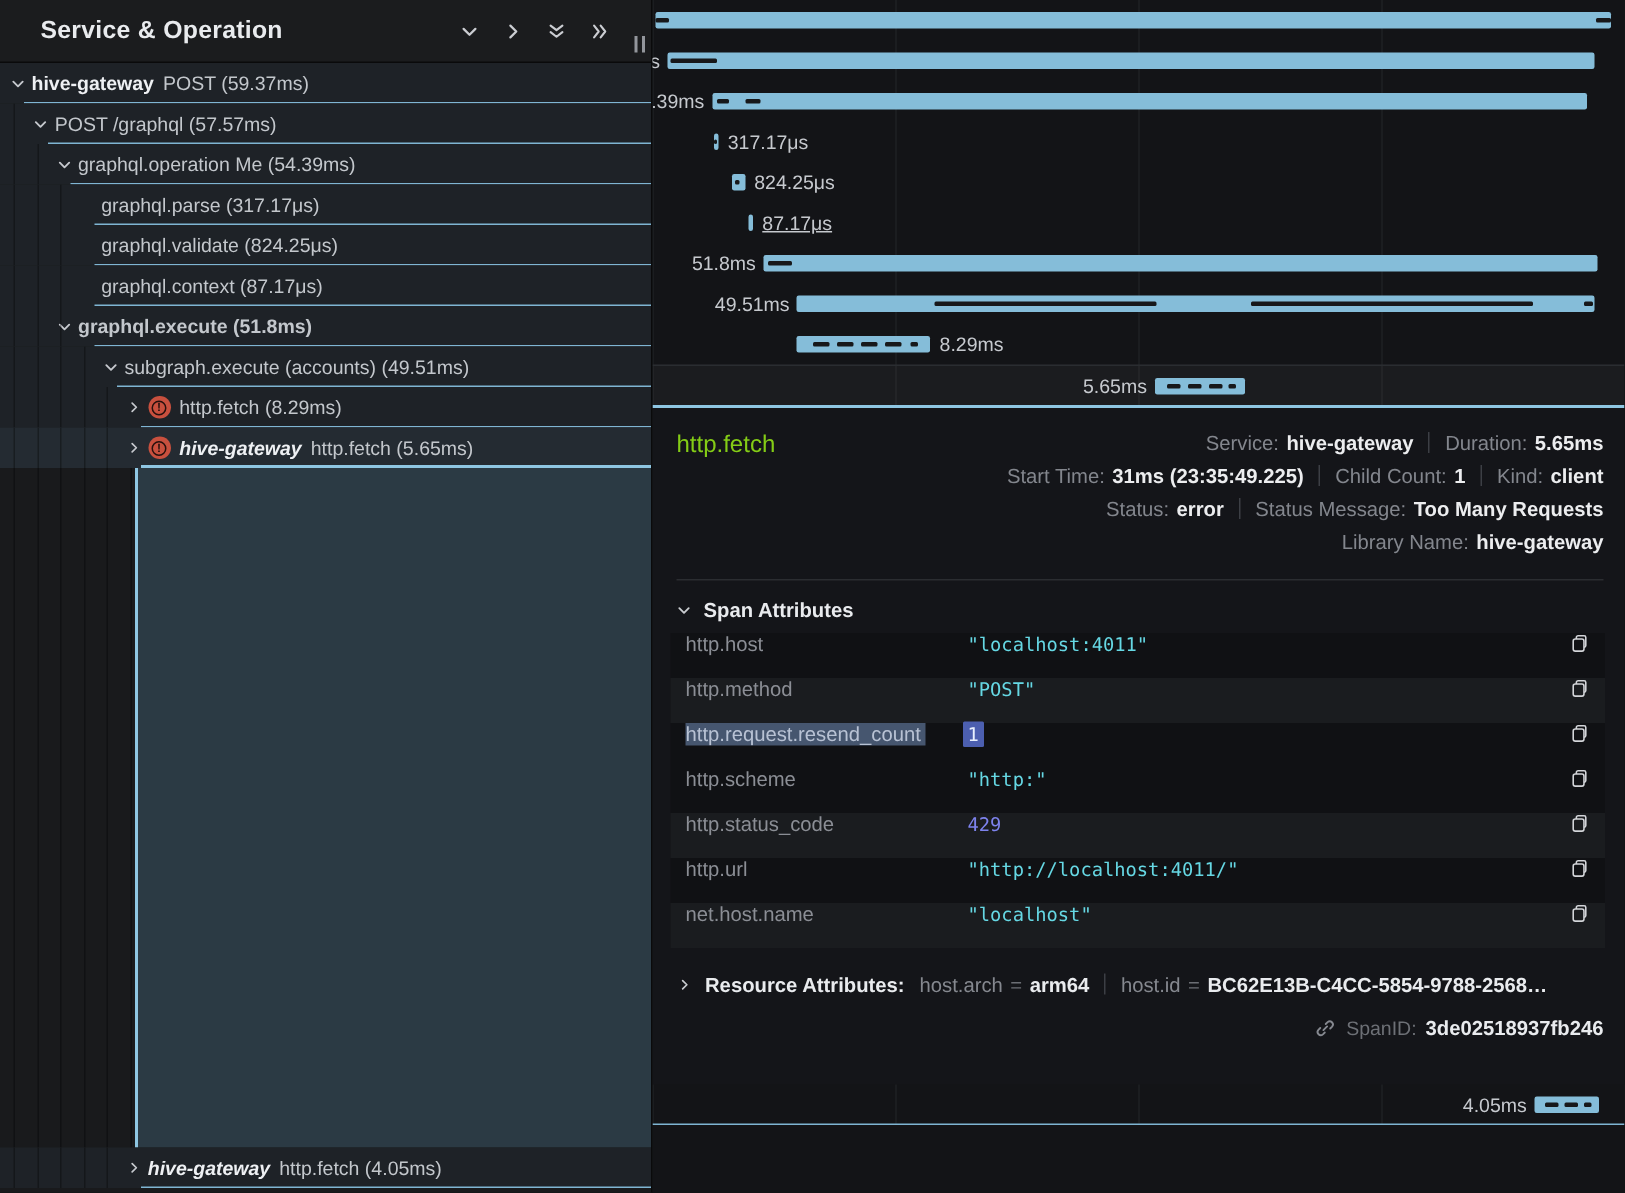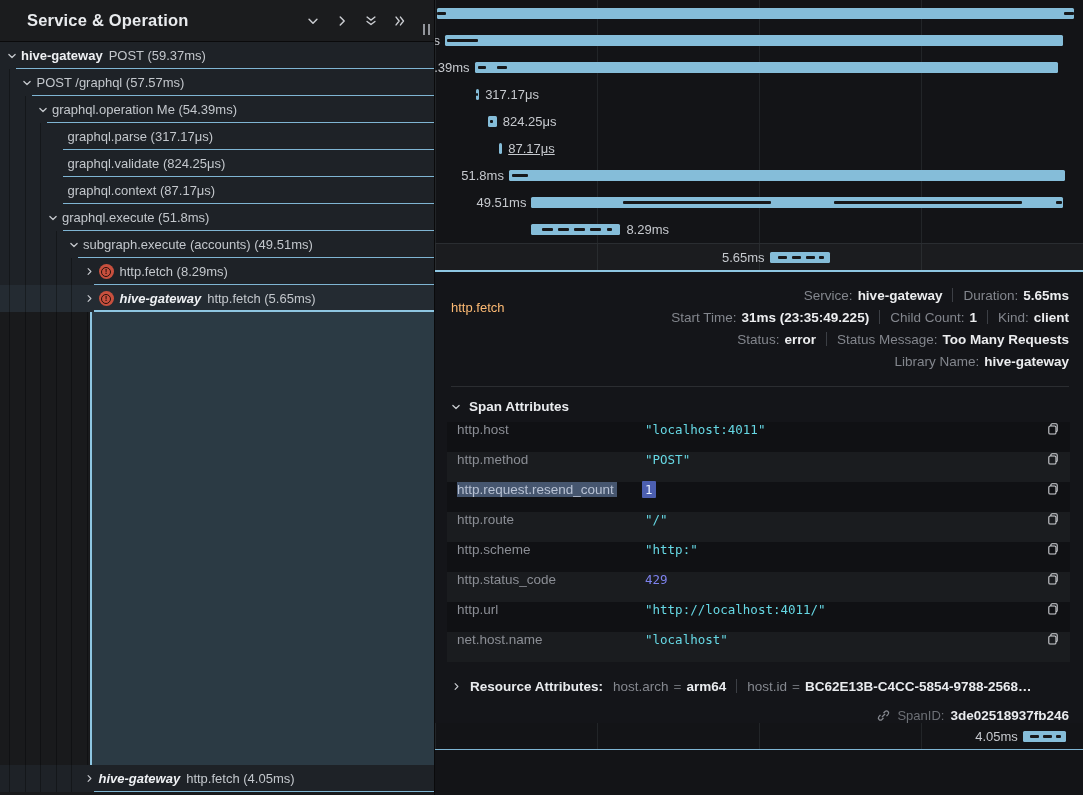--- a/index.html
+++ b/index.html
@@ -46,21 +46,21 @@
            background-size:162px 100%}
   .tl-row{position:relative;height:27px}
   .tl-row.selected{background:rgba(255,255,255,.035);border-top:1px solid #2a2d31}
   .bar{position:absolute;top:8px;height:11px;background:#85bdd9;border-radius:1.5px;cursor:pointer}
   .mark{position:absolute;top:4px;height:3px;background:#17181a;border-radius:1px}
   .bar-label{position:absolute;top:0;line-height:27px;font-size:13px;color:#c6c9ce;white-space:nowrap}
 
   
   .detail{position:relative;height:453px;background:#141519;border-top:2px solid #8ec6e2;overflow:hidden}
   .detail-head{display:flex;justify-content:space-between;align-items:flex-start;padding:12px 14px 0 16px}
-  .d-title{font-size:13px;color:#fdba74;margin-top:16px}
+  .d-title{font-size:16px;color:#84cc16;margin-top:4px}
   .d-meta{display:flex;flex-direction:column;align-items:flex-end}
   .d-line{display:flex;align-items:center;height:22px;font-size:13.5px;white-space:nowrap}
   .d-label{color:#83868d;margin-right:5px}
   .d-value{color:#ecedef;font-weight:bold}
   .d-sep{width:1px;height:14px;background:#3c3f45;margin:0 10px}
   .d-divider{border-top:1px solid #2b2d31;margin:14px 14px 0 16px}
   .attrs-head{display:flex;align-items:center;gap:8px;margin:12px 0 8px 16px;font-size:13.5px;
               font-weight:bold;color:#e9ebee;cursor:pointer}
   .attrs-head .chev{margin-right:0;width:10px;flex:0 0 10px}
   .attrs-table{margin:0 13px 0 12px;background:#101114}
@@ -168,21 +168,21 @@
         <span class="underline" style="left: 62.5px;"></span>
       </div>
       <div class="tree-row" style="padding-left: 52.5px;">
         <span class="guide" style="left: 9px;"></span>
         <span class="guide" style="left: 24.5px;"></span>
         <span class="guide" style="left: 40px;"></span>
         <span class="chev"></span>
         <span>graphql.context (87.17μs)</span>
         <span class="underline" style="left: 62.5px;"></span>
       </div>
-      <div class="tree-row" style="padding-left: 47px;">
+      <div class="tree-row" style="padding-left: 37px; font-weight: bold;">
         <span class="guide" style="left: 9px;"></span>
         <span class="guide" style="left: 24.5px;"></span>
         <span class="guide" style="left: 40px;"></span>
         <span class="chev">
           <svg width="10" height="10" viewBox="0 0 16 16">
             <path d="M3 5.5l5 5 5-5" fill="none" stroke="#c6c9ce" stroke-width="2" stroke-linecap="round" stroke-linejoin="round"></path>
           </svg>
         </span>
         <span>graphql.execute (51.8ms)</span>
         <span class="underline" style="left: 62.5px;"></span>
@@ -407,30 +407,20 @@
         <div class="attr-row">
           <span class="attr-key"><span class="key-hl">http.request.resend_count</span></span>
           <span class="attr-val number"><span class="val-hl">1</span></span>
   <span class="copy-btn">
     <svg width="14" height="14" viewBox="0 0 16 16" fill="none" stroke="#d3d5d9" stroke-width="1.2" stroke-linejoin="round">
       <rect x="3.2" y="4.6" width="8.2" height="9.2" rx="1.6"></rect>
       <path d="M5.6 4.6V3.4A1.3 1.3 0 0 1 6.9 2.1h4.6a1.3 1.3 0 0 1 1.3 1.3v6.2a1.3 1.3 0 0 1-1.3 1.3h-0.1"></path>
     </svg>
   </span>
 </div>
-        <div class="attr-row alt">
-          <span class="attr-key">http.route</span>
-          <span class="attr-val">"/"</span>
-  <span class="copy-btn">
-    <svg width="14" height="14" viewBox="0 0 16 16" fill="none" stroke="#d3d5d9" stroke-width="1.2" stroke-linejoin="round">
-      <rect x="3.2" y="4.6" width="8.2" height="9.2" rx="1.6"></rect>
-      <path d="M5.6 4.6V3.4A1.3 1.3 0 0 1 6.9 2.1h4.6a1.3 1.3 0 0 1 1.3 1.3v6.2a1.3 1.3 0 0 1-1.3 1.3h-0.1"></path>
-    </svg>
-  </span>
-</div>
         <div class="attr-row">
           <span class="attr-key">http.scheme</span>
           <span class="attr-val">"http:"</span>
   <span class="copy-btn">
     <svg width="14" height="14" viewBox="0 0 16 16" fill="none" stroke="#d3d5d9" stroke-width="1.2" stroke-linejoin="round">
       <rect x="3.2" y="4.6" width="8.2" height="9.2" rx="1.6"></rect>
       <path d="M5.6 4.6V3.4A1.3 1.3 0 0 1 6.9 2.1h4.6a1.3 1.3 0 0 1 1.3 1.3v6.2a1.3 1.3 0 0 1-1.3 1.3h-0.1"></path>
     </svg>
   </span>
 </div>

